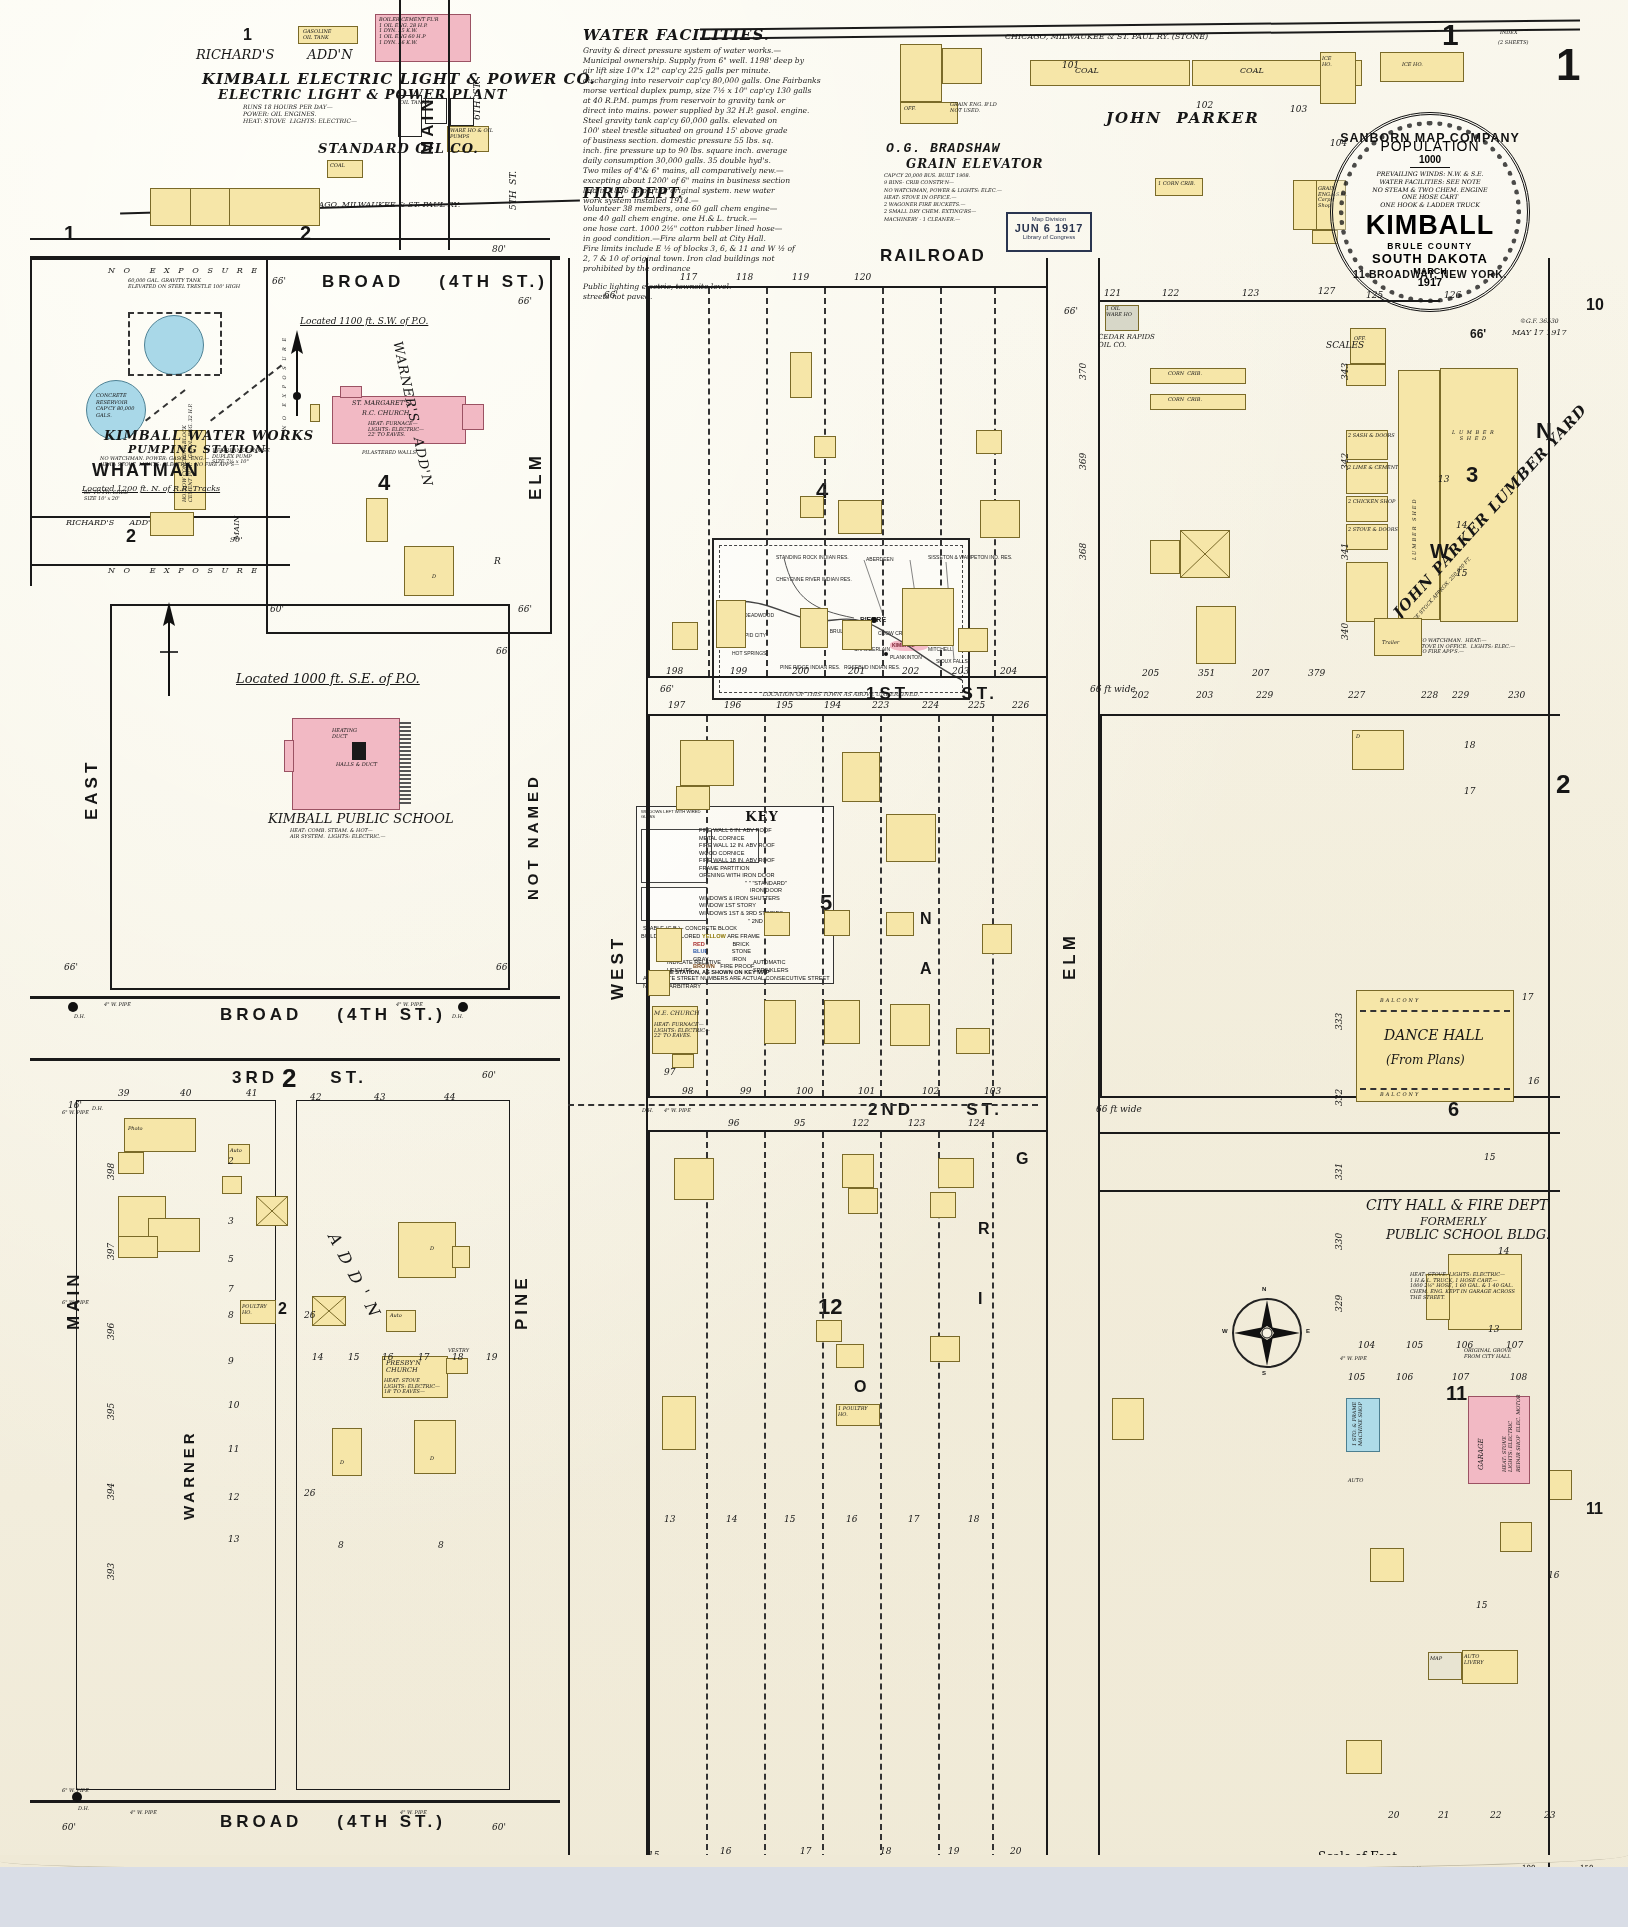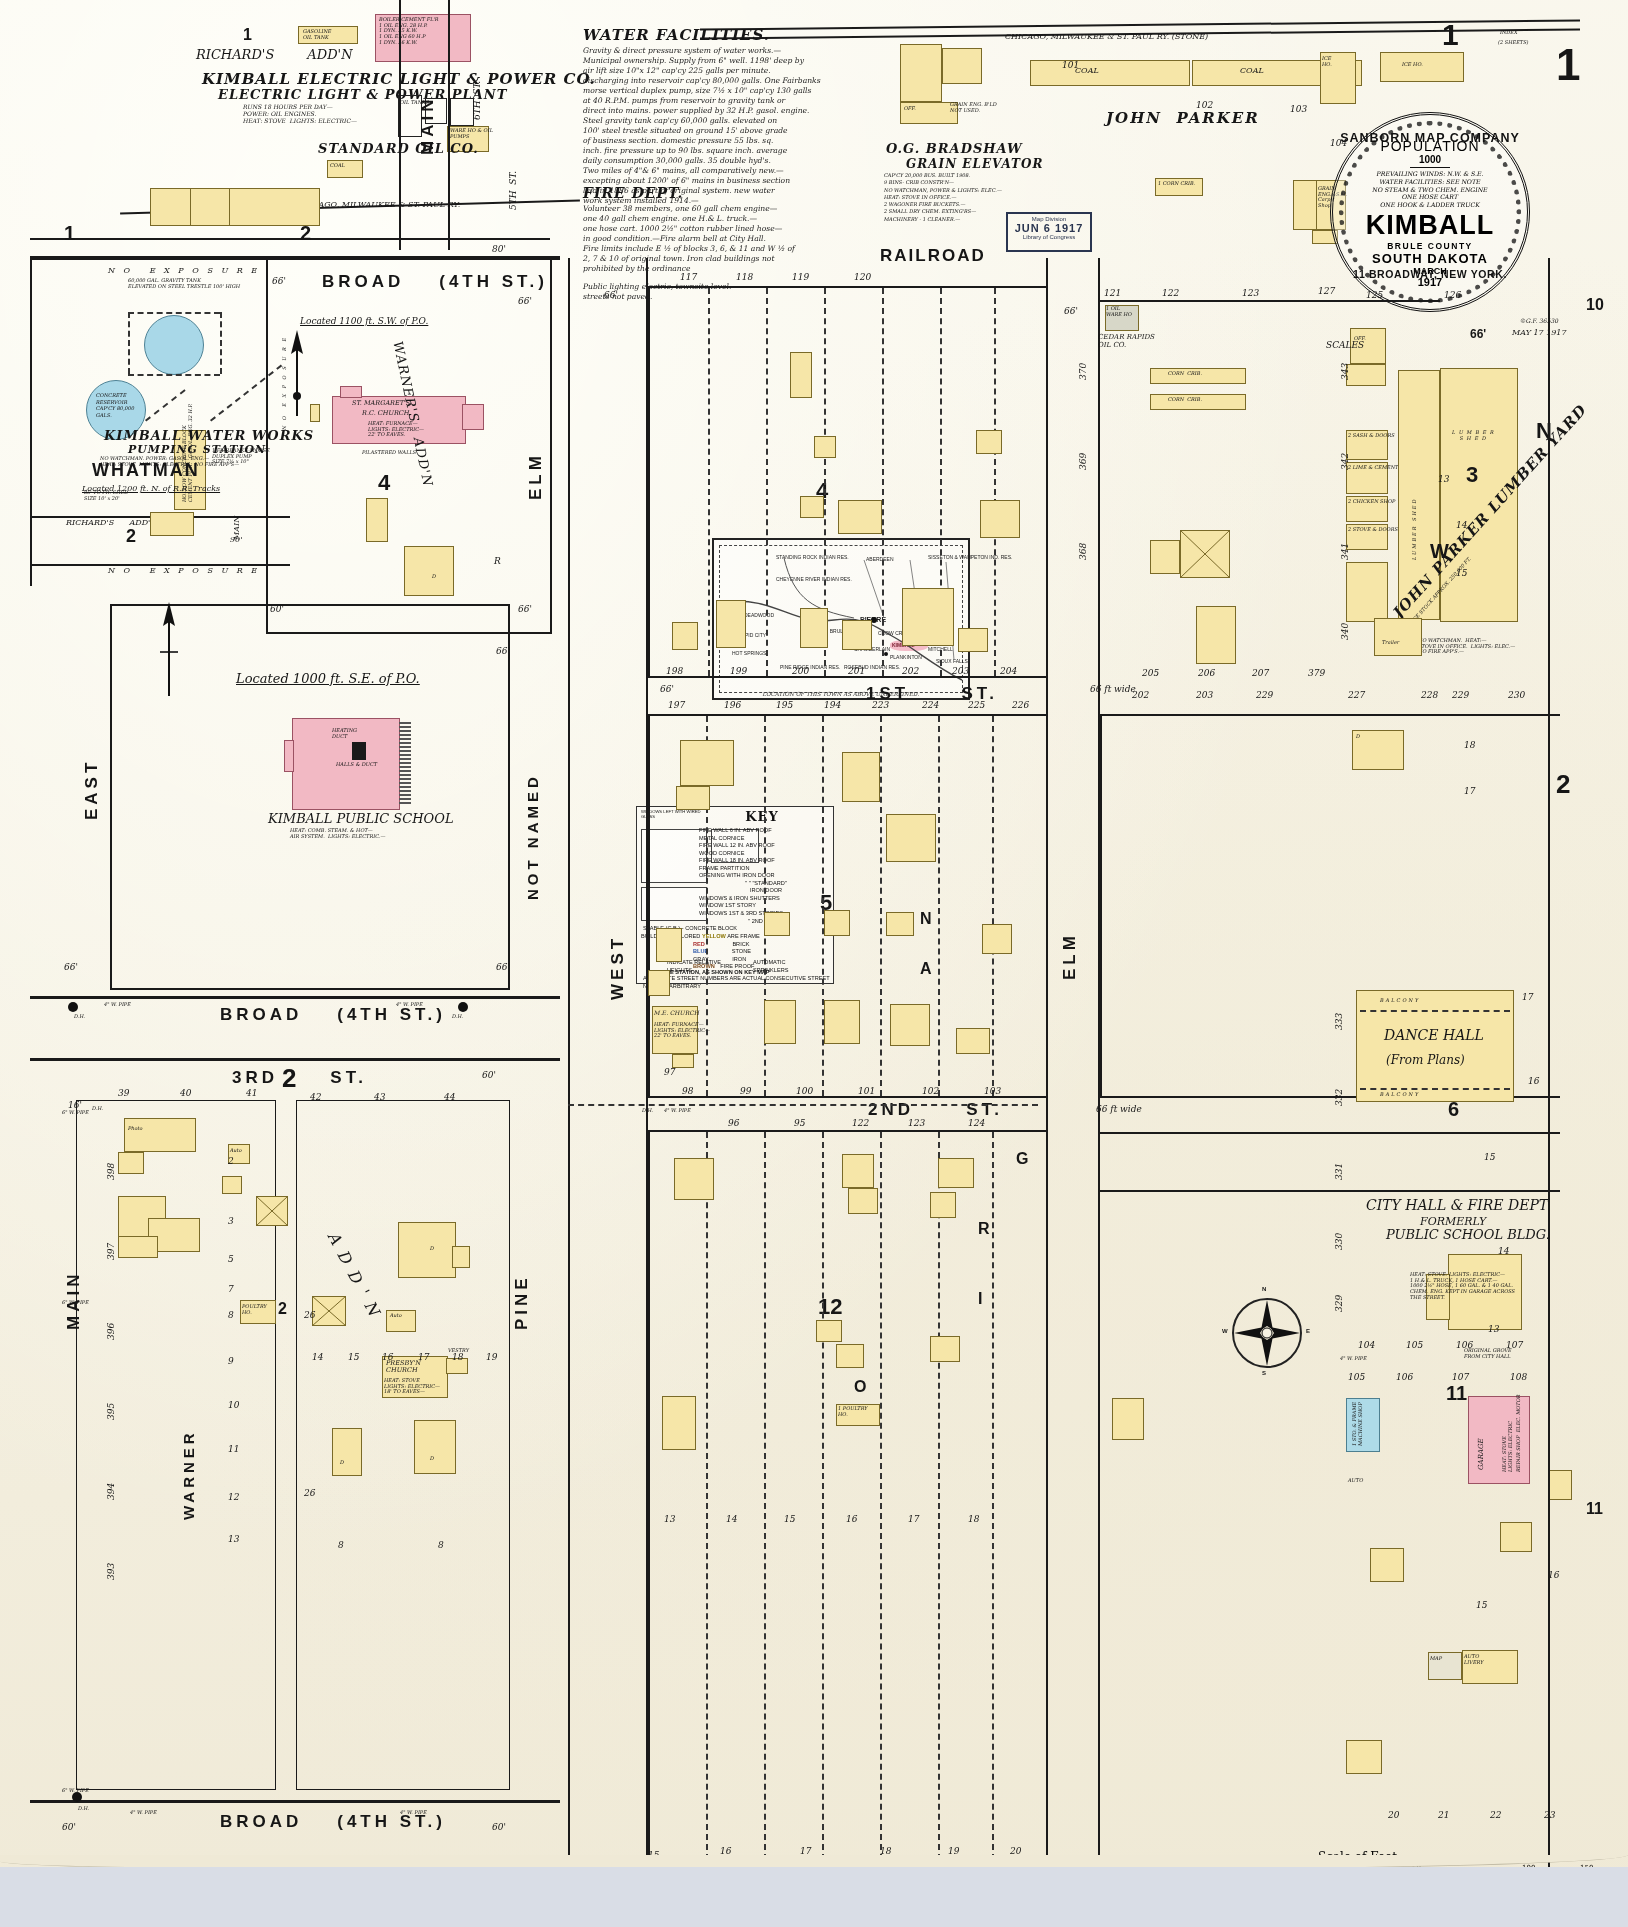--- a/index.html
+++ b/index.html
@@ -245,21 +245,21 @@
   <div class="t note" style="left:583px; top:282px; font-size:7.6px; line-height:1.32;">Public lighting electric, townsite level.—
 streets not paved.</div>
 
   <div class="bldg" style="left:900px; top:44px; width:42px; height:58px;"></div>
   <div class="bldg" style="left:942px; top:48px; width:40px; height:36px;"></div>
   <div class="bldg" style="left:900px; top:102px; width:58px; height:22px;"></div>
   <div class="t xtiny script" style="left:904px; top:106px;">OFF.</div>
   <div class="t xtiny script" style="left:950px; top:102px;">GRAIN ENG. B'LD
 NOT USED.</div>
 
-  <div class="t hdr" style="left:886px; top:142px; font-size:13px;">O.G. BRADSHAW</div>
+  <div class="t hdr" style="left:886px; top:142px; font-size:13px;font-family:Liberation Mono, monospace;">O.G. BRADSHAW</div>
   <div class="t hdr" style="left:906px; top:158px; font-size:12px;">GRAIN ELEVATOR</div>
   <div class="t xtiny script" style="left:884px; top:172px; line-height:1.45;">CAP'CY 20,000 BUS. BUILT 1908.
 9 BINS- CRIB CONSTR'N—
 NO WATCHMAN, POWER &amp; LIGHTS: ELEC.—
 HEAT: STOVE IN OFFICE.—
 2 WAGONER FIRE BUCKETS.—
 2 SMALL DRY CHEM. EXTING'RS—
 MACHINERY - 1 CLEANER.—</div>
 
   <div class="bldg" style="left:1030px; top:60px; width:160px; height:26px;"></div>
@@ -736,21 +736,21 @@
   <div class="t cornmark" style="left:1466px; top:462px; font-size:22px;">3</div>
   <div class="t stnum" style="left:1438px; top:474px;">13</div>
   <div class="t stnum" style="left:1456px; top:520px;">14</div>
   <div class="t stnum" style="left:1456px; top:568px;">15</div>
   <div class="t" style="left:1470px; top:328px; font-weight:bold; font-size:12px;">66'</div>
 
   <div class="bldg" style="left:1196px; top:606px; width:40px; height:58px;"></div>
   <div class="bldg" style="left:1374px; top:618px; width:48px; height:38px;"></div>
   <div class="t xtiny script" style="left:1382px; top:640px;">Trailer</div>
   <div class="t stnum" style="left:1142px; top:668px;">205</div>
-  <div class="t stnum" style="left:1198px; top:668px;">206</div>
+  <div class="t stnum" style="left:1198px; top:668px;">351</div>
   <div class="t stnum" style="left:1252px; top:668px;">207</div>
   <div class="t stnum" style="left:1308px; top:668px;">379</div>
   <div class="t stnum" style="left:1348px; top:690px;">227</div>
   <div class="t stnum" style="left:1400px; top:690px;margin-left:21px;">228</div>
   <div class="t stnum" style="left:1452px; top:690px;">229</div>
   <div class="t stnum" style="left:1508px; top:690px;">230</div>
   <div class="t stnum" style="left:1132px; top:690px;">202</div>
   <div class="t stnum" style="left:1196px; top:690px;">203</div>
   <div class="t stnum" style="left:1256px; top:690px;">229</div>
 

